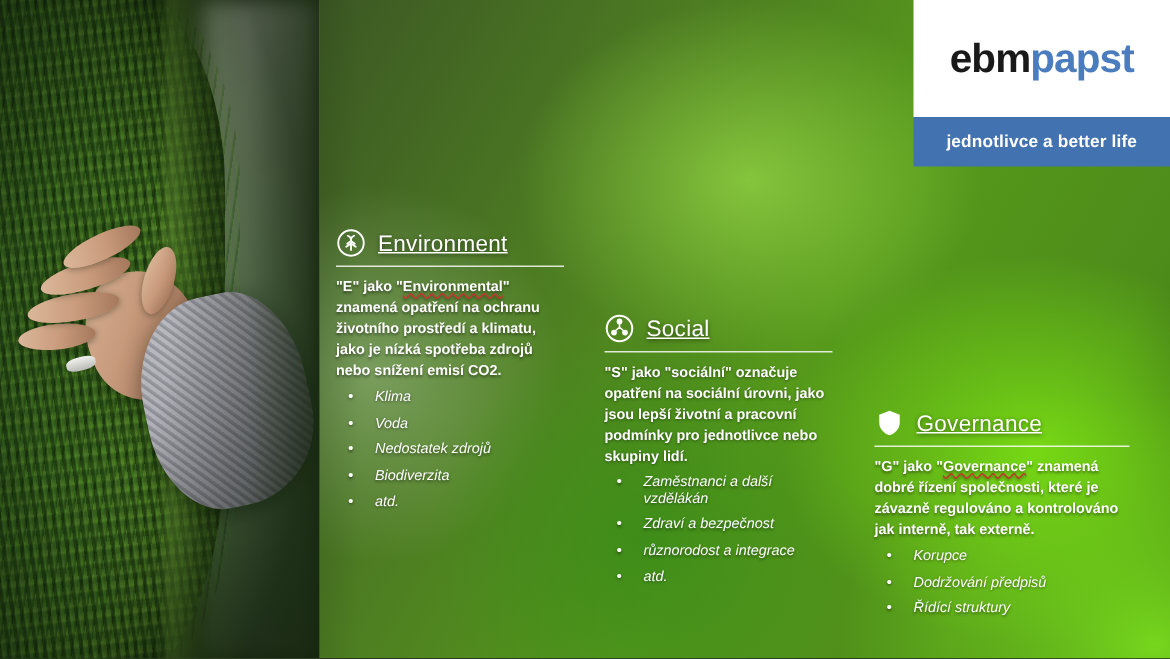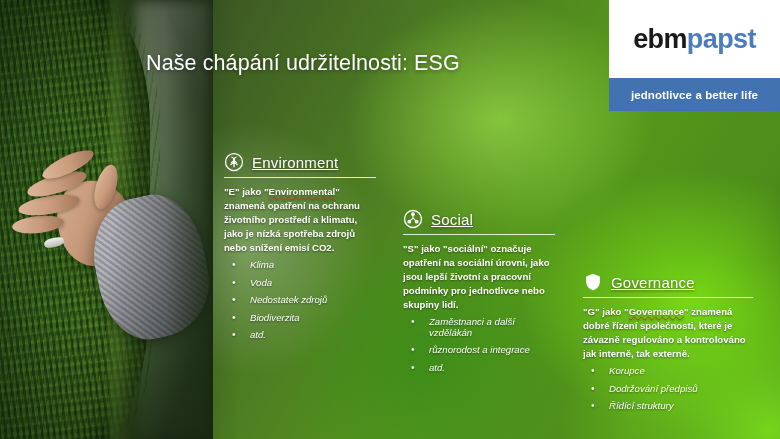--- a/index.html
+++ b/index.html
@@ -218,21 +218,20 @@
         <div class="finger f4"></div>
         <div class="finger thumb"></div>
         <div class="ring"></div>
       </div>
       <div class="sleeve"></div>
       <div class="photo-fade-r"></div>
       <div class="photo-vignette"></div>
     </div>
   </div>
 
-  <div class="slide-title">Naše chápání udržitelnosti: ESG</div>
 
   <div class="logo-box">
     <div class="logo-text"><span class="logo-ebm">ebm</span><span class="logo-papst">papst</span></div>
   </div>
   <div class="logo-banner">
     <div class="logo-banner-text">jednotlivce a better life</div>
   </div>
 
   <div class="block" id="block-environment">
     <div class="block-head">
@@ -265,20 +264,21 @@
         <circle cx="12" cy="6.3" r="2.3" fill="#ffffff"></circle>
         <circle cx="7.6" cy="15.2" r="2.3" fill="#ffffff"></circle>
         <circle cx="16.4" cy="15.2" r="2.3" fill="#ffffff"></circle>
       </svg>
       <span class="block-title">Social</span>
     </div>
     <div class="block-rule"></div>
     <div class="block-body">"S" jako "sociální" označuje opatření na sociální úrovni, jako jsou lepší životní a pracovní podmínky pro jednotlivce nebo skupiny lidí.</div>
     <ul class="bullets">
       <li>Zaměstnanci a další vzdělákán</li>
+      <li>Zdraví a bezpečnost</li>
       <li>různorodost a integrace</li>
       <li>atd.</li>
     </ul>
   </div>
 
   <div class="block" id="block-governance">
     <div class="block-head">
       <svg class="block-icon" viewBox="0 0 24 24">
         <path d="M12 2.2 L20.2 5.4 V11.6 C20.2 16.6 16.6 20.4 12 21.8 C7.4 20.4 3.8 16.6 3.8 11.6 V5.4 Z" fill="#ffffff"></path>
       </svg>

